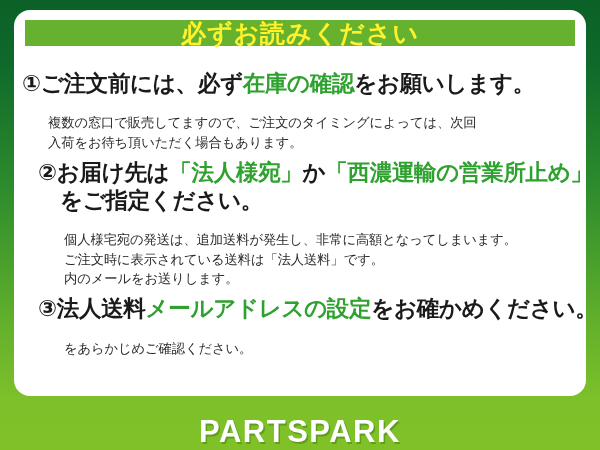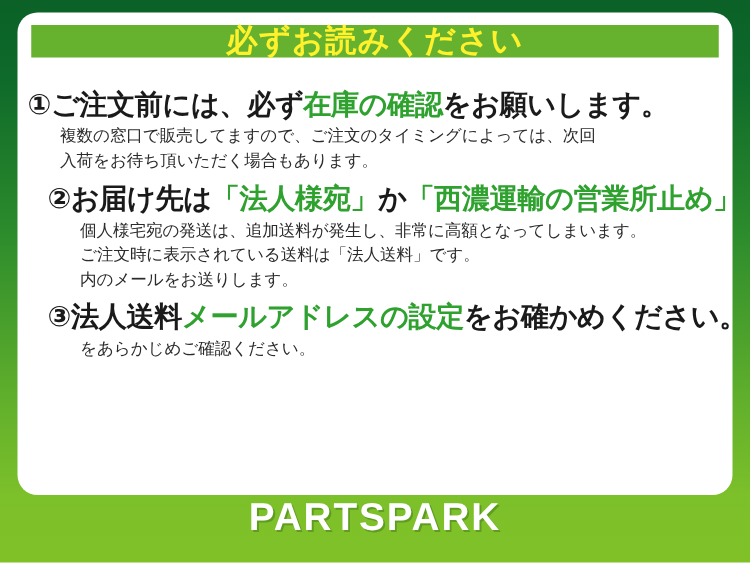--- a/index.html
+++ b/index.html
@@ -99,36 +99,36 @@
     letter-spacing: -0.3px;
     padding-left: 22px;
     white-space: nowrap;
   }
 
   .item-body {
     font-size: 13.3px;
     color: #2b2b2b;
     line-height: 1.46;
     padding-left: 26px;
-    margin-top: 2px;
+    margin-top: 16px;
     letter-spacing: -0.1px;
   }
   .item-body div {
     white-space: nowrap;
   }
 
   
   #footer {
     position: absolute;
     left: 0;
     bottom: 0;
     width: 600px;
     height: 54px;
     display: flex;
-    align-items: flex-start;
+    align-items: flex-end;
     justify-content: center;
   }
   #footer-logo {
     color: #ffffff;
     font-size: 31px;
     font-weight: bold;
     letter-spacing: 1.5px;
     text-shadow: 1.5px 1.5px 0 rgba(70,125,25,0.55);
   }
 </style>
@@ -148,20 +148,21 @@
     <div class="item">
       <div class="item-heading"><span class="num">①</span><span>ご注文前には、必ず</span><span class="hl">在庫の確認</span><span>をお願いします。</span></div>
       <div class="item-body">
         <div>複数の窓口で販売してますので、ご注文のタイミングによっては、次回</div>
         <div>入荷をお待ち頂いただく場合もあります。</div>
       </div>
     </div>
 
     <div class="item">
       <div class="item-heading"><span class="num">②</span><span>お届け先は</span><span class="hl">「法人様宛」</span><span>か</span><span class="hl">「西濃運輸の営業所止め」</span></div>
+      <div class="heading-line2">をご指定ください。</div>
       <div class="item-body">
         <div>個人様宅宛の発送は、追加送料が発生し、非常に高額となってしまいます。</div>
         <div>ご注文時に表示されている送料は「法人送料」です。</div>
         <div>内のメールをお送りします。</div>
       </div>
     </div>
 
     <div class="item">
       <div class="item-heading"><span class="num">③</span><span>法人送料</span><span class="hl">メールアドレスの設定</span><span>をお確かめください。</span></div>
       <div class="item-body">

